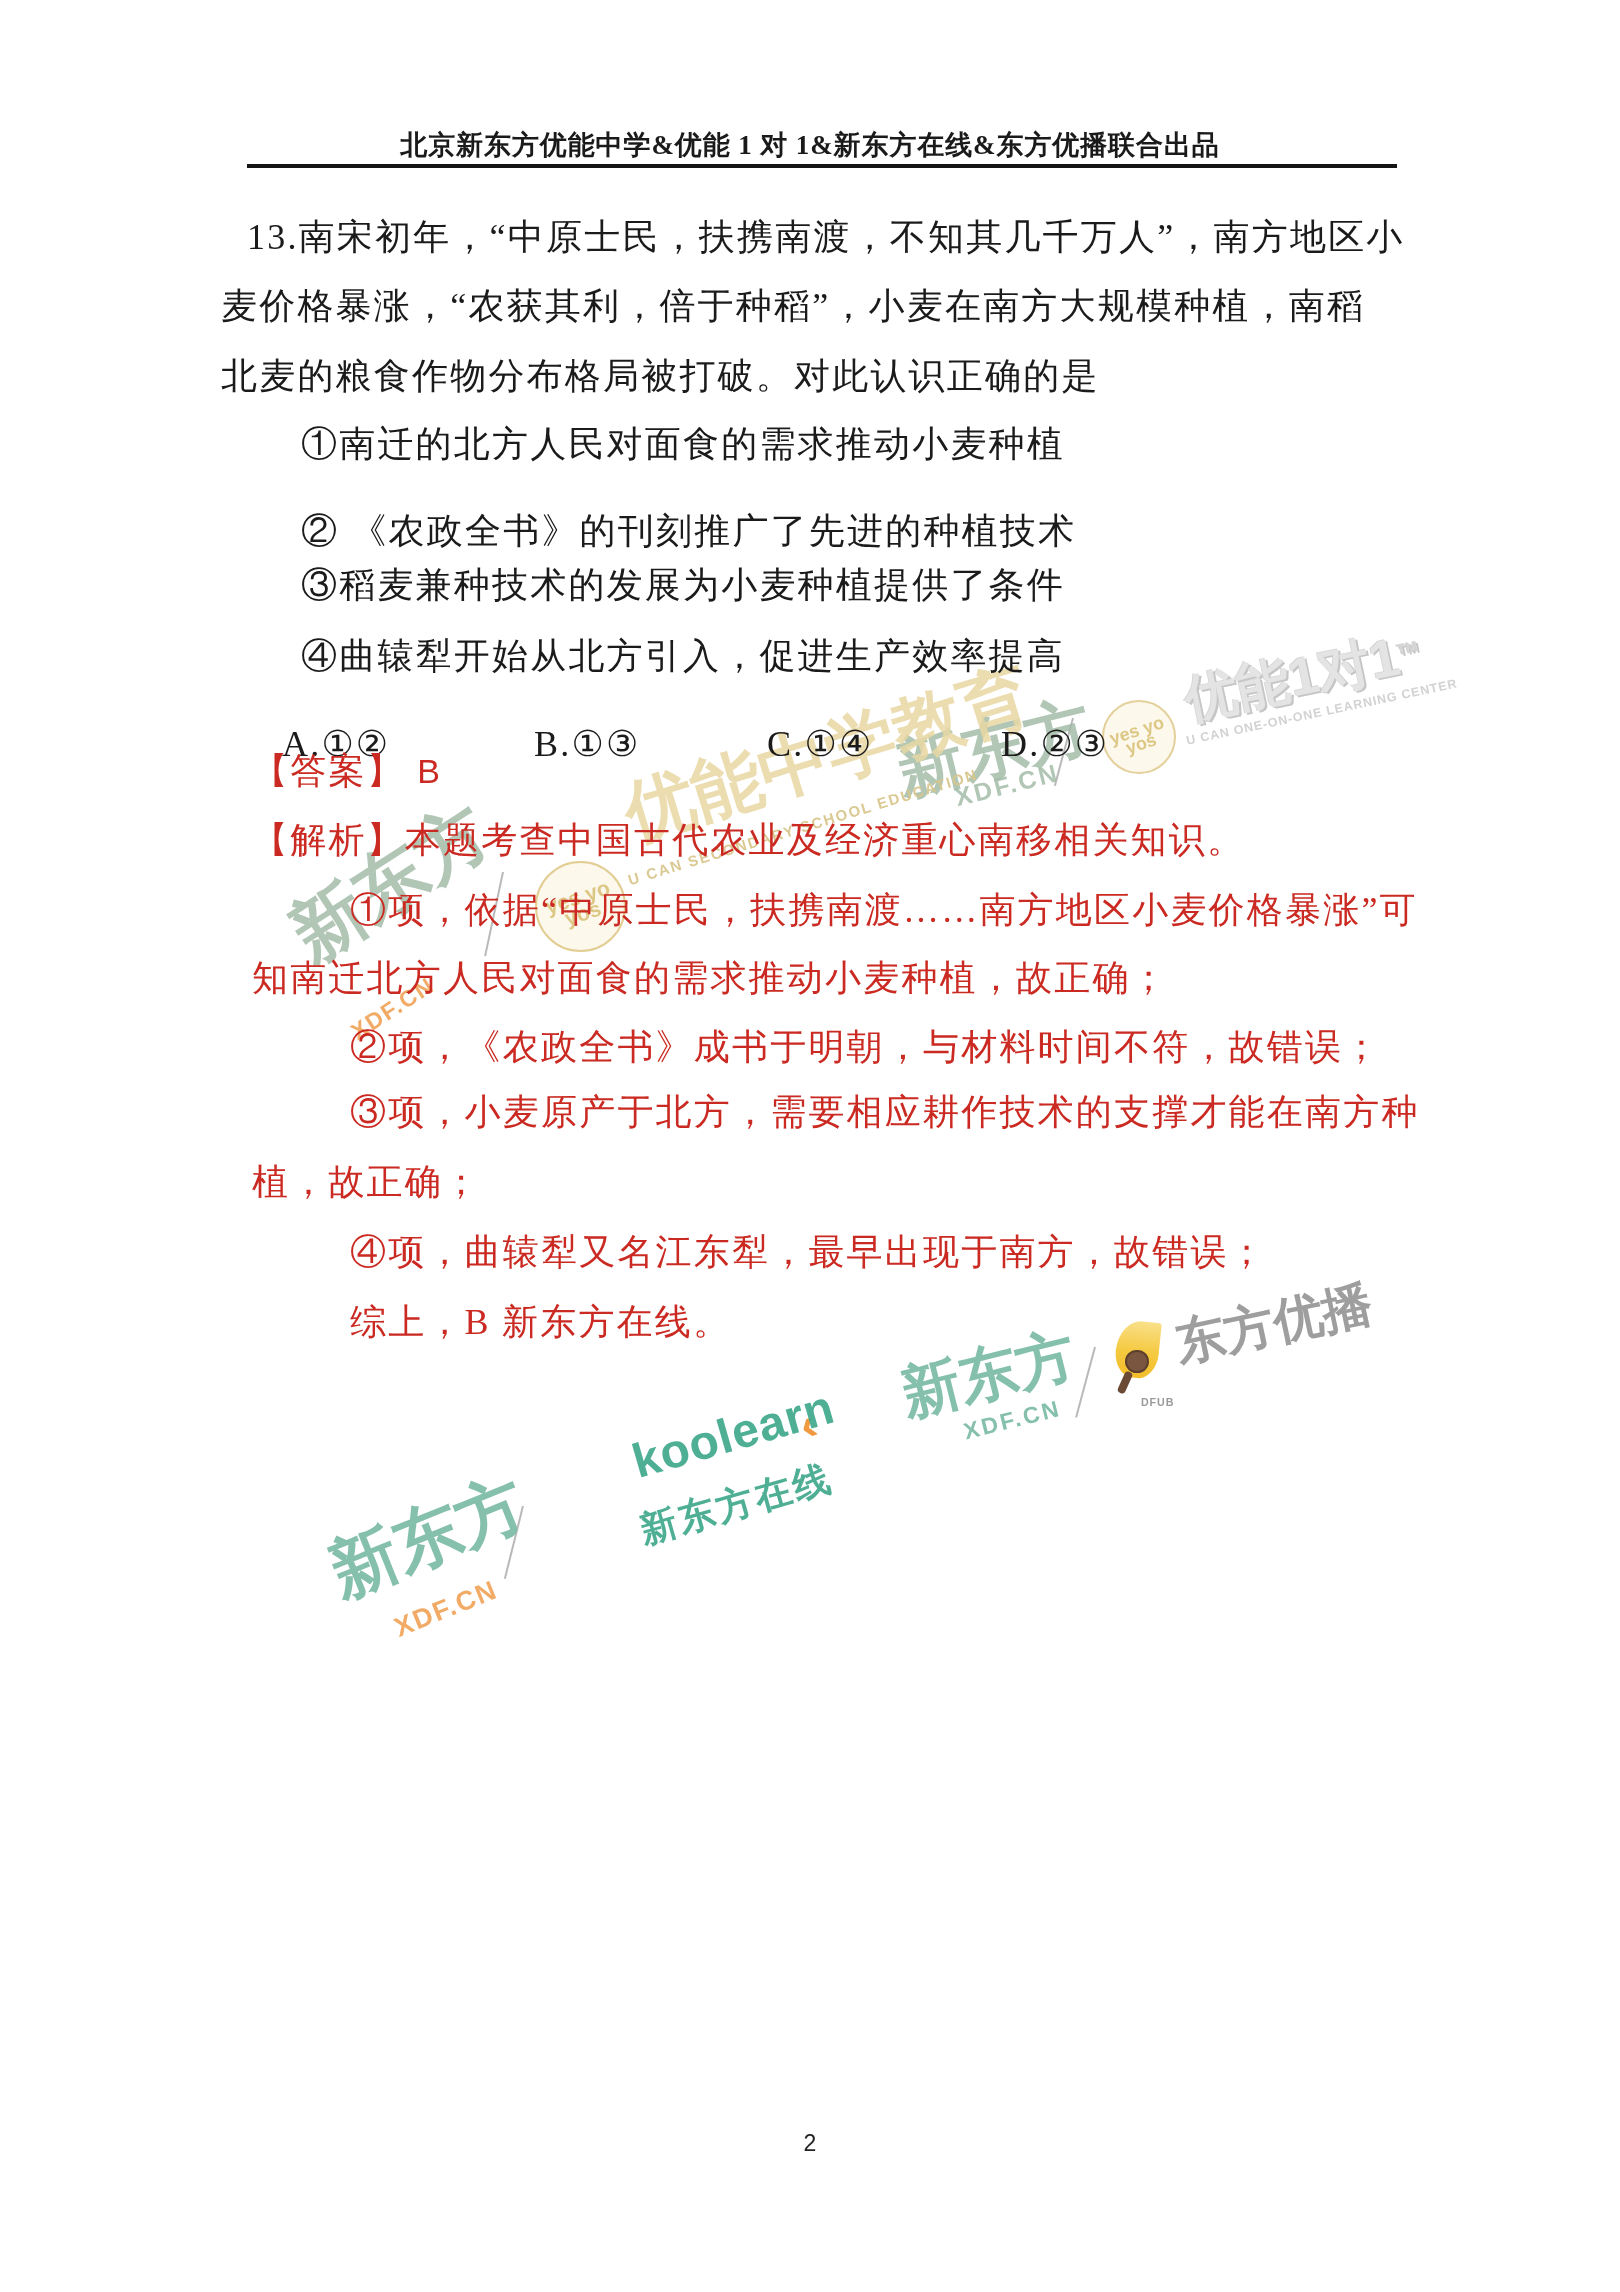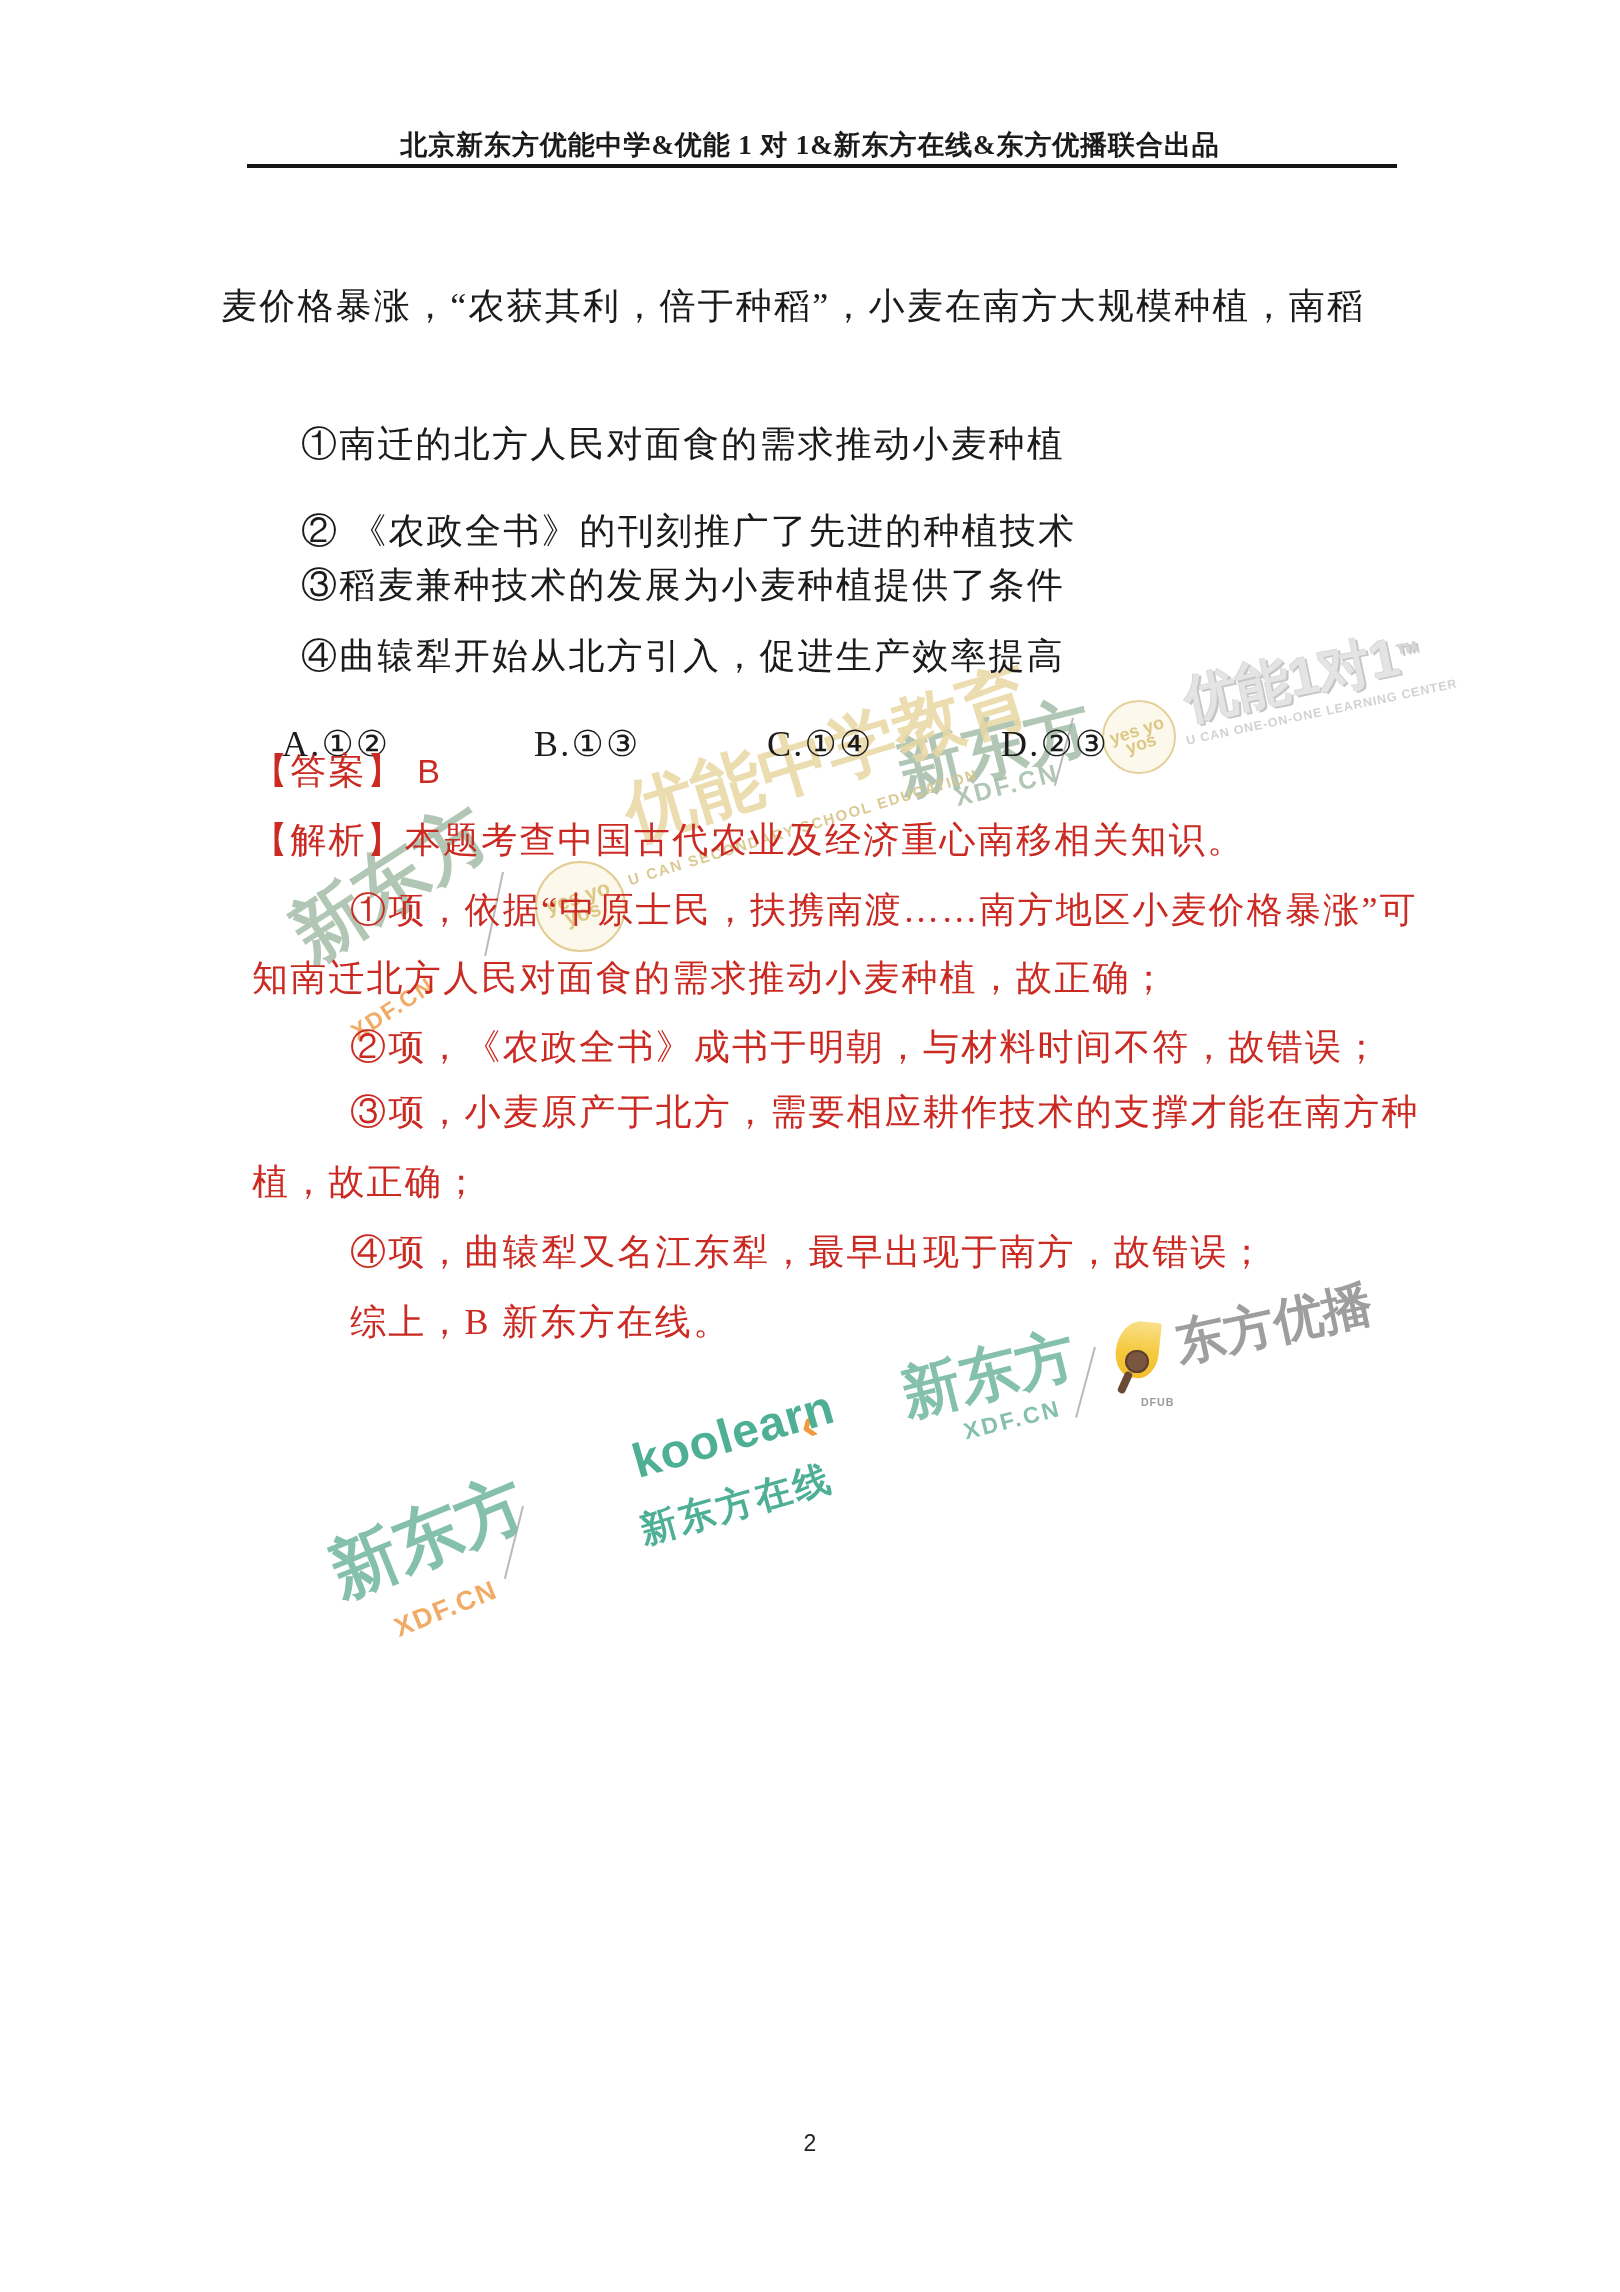--- a/index.html
+++ b/index.html
@@ -112,21 +112,23 @@
   }
 </style>
 </head>
 <body>
 
 <div id="page">
 
   <div class="hdr">北京新东方优能中学&amp;优能 1 对 1&amp;新东方在线&amp;东方优播联合出品</div>
   <div class="rule"></div>
 
+  <div class="line" style="left:247px;top:214px;">13.南宋初年，“中原士民，扶携南渡，不知其几千万人”，南方地区小</div>
   <div class="line" style="left:221px;top:283px;">麦价格暴涨，“农获其利，倍于种稻”，小麦在南方大规模种植，南稻</div>
+  <div class="line" style="left:221px;top:353px;">北麦的粮食作物分布格局被打破。对此认识正确的是</div>
 
   <div class="line" style="left:301px;top:421px;">①南迁的北方人民对面食的需求推动小麦种植</div>
   <div class="line" style="left:301px;top:508px;">② 《农政全书》的刊刻推广了先进的种植技术</div>
   <div class="line" style="left:301px;top:562px;">③稻麦兼种技术的发展为小麦种植提供了条件</div>
   <div class="line" style="left:301px;top:633px;">④曲辕犁开始从北方引入，促进生产效率提高</div>
 
   <div class="line" style="left:282px;top:685px;">
     <span class="choice ch0">A.①②</span><span class="choice ch1">B.①③</span><span class="choice ch2">C.①④</span><span class="choice">D.②③</span>
   </div>
 

